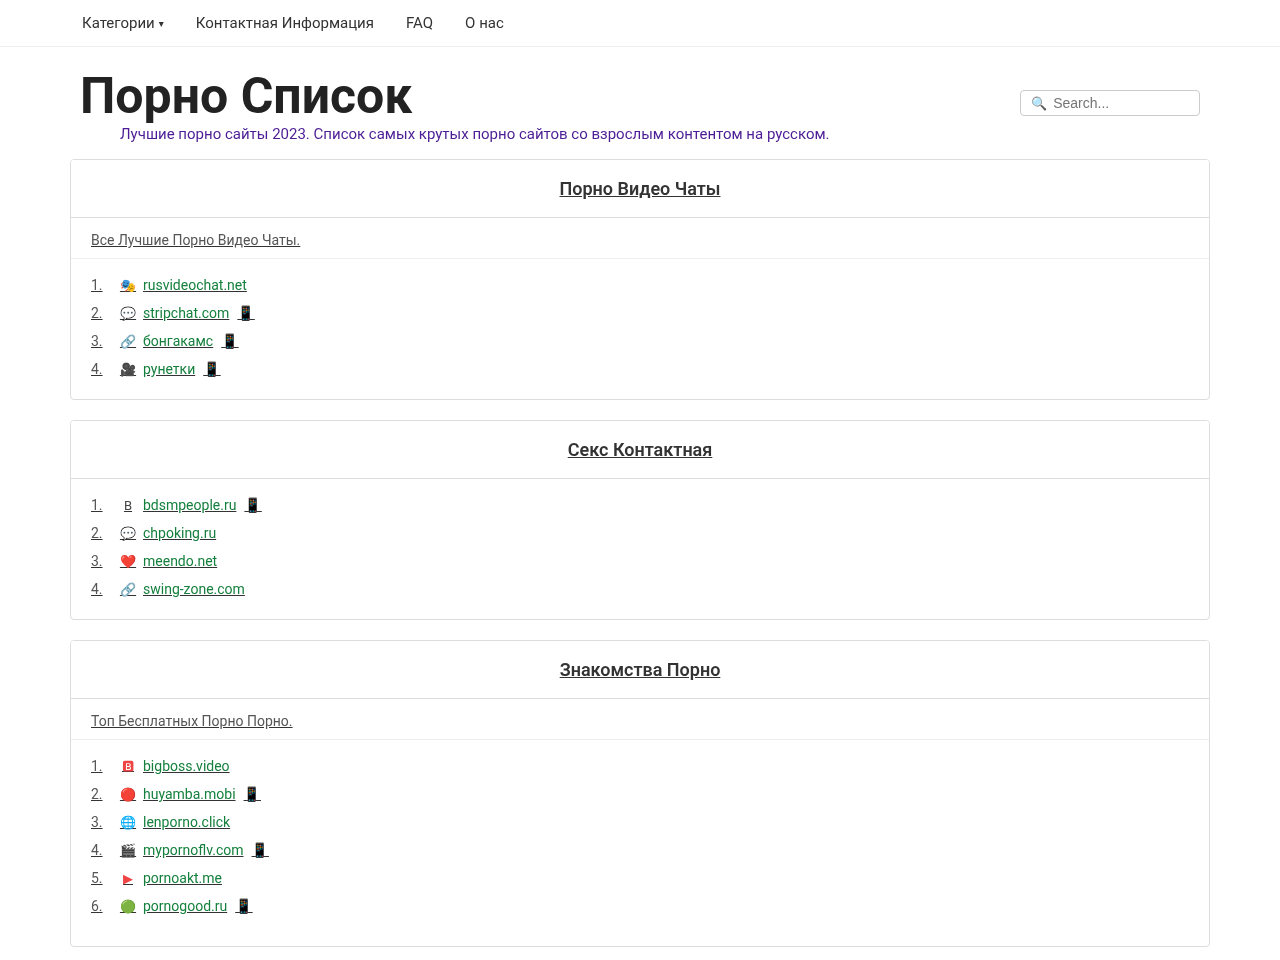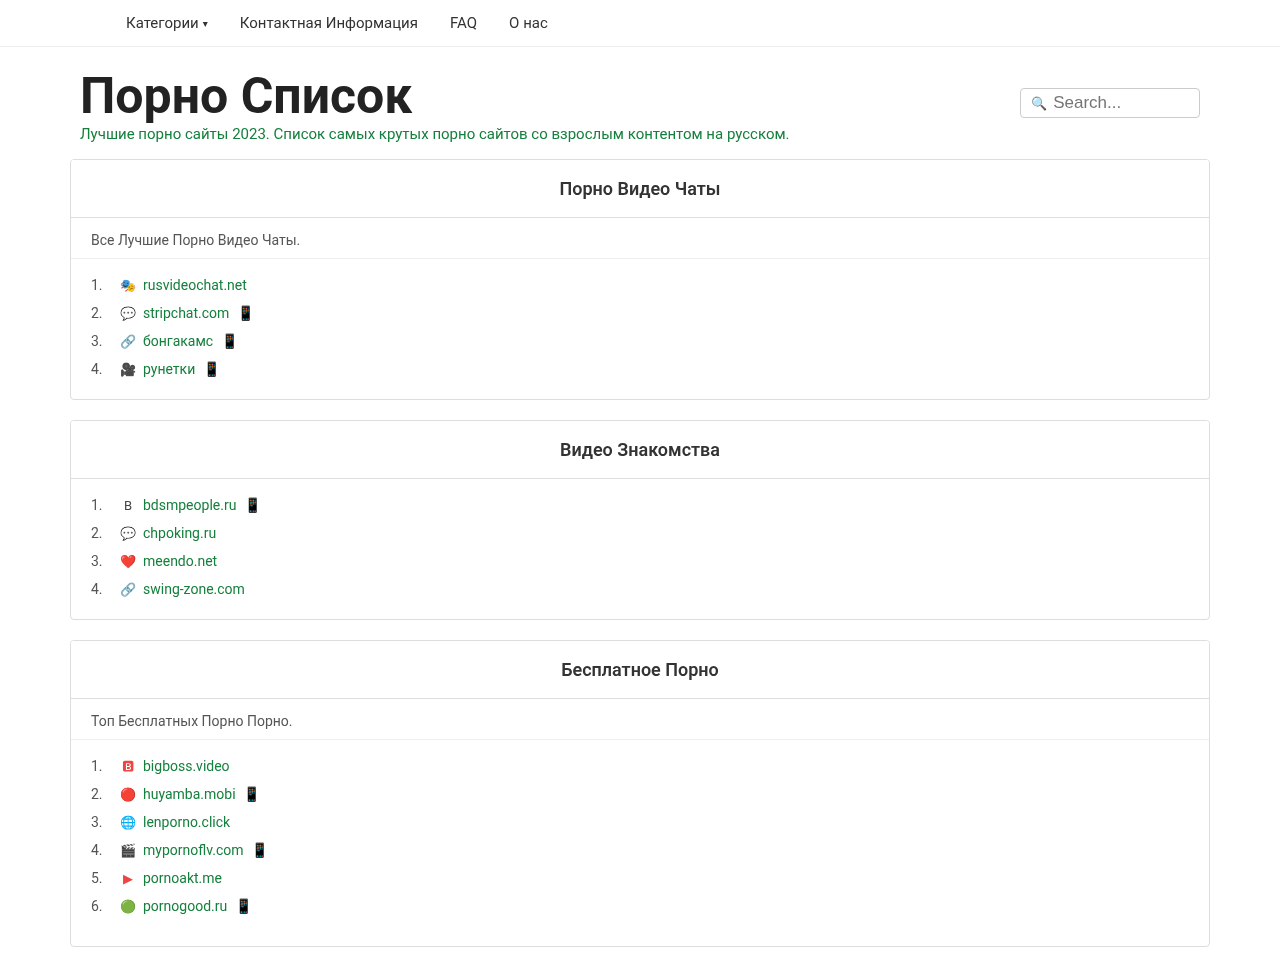--- a/index.html
+++ b/index.html
@@ -5,21 +5,21 @@
     * { box-sizing: border-box; margin: 0; padding: 0; }
     body {
       font-family: -apple-system, BlinkMacSystemFont, "Segoe UI", Roboto, sans-serif;
       font-size: 14px;
       color: #333;
       background: #fff;
     }
     nav {
       display: flex;
       align-items: flex-end;
-      padding: 8px 112px;
+      padding: 8px 68px;
       border-bottom: 1px solid #eee;
       gap: 4px;
     }
     .nav-item {
       padding: 6px 14px;
       cursor: pointer;
       border-radius: 4px;
       font-size: 15px;
       color: #333;
       display: flex;
@@ -33,21 +33,22 @@
       position: relative;
     }
     .page-title {
       font-size: 50px;
       font-weight: bold;
       color: #222;
       margin-bottom: 0;
     }
     .page-subtitle {
       font-size: 15px;
-      color: #15803d;
+      color: #4c1d95;
+      margin-left: 40px;
     }
     .search-box {
       position: absolute;
       right: 80px;
       top: 50%;
       transform: translateY(-50%);
       display: flex;
       align-items: center;
       border: 1px solid #ccc;
       border-radius: 4px;
@@ -56,34 +57,35 @@
       width: 180px;
     }
     .search-icon-span {
       color: #999;
       margin-right: 6px;
       font-size: 13px;
     }
     .search-input {
       border: none;
       outline: none;
-      font-size: 17px;
+      font-size: 14px;
       width: 130px;
       color: #737373;
     }
 
     .main-content {
       padding: 0 70px;
     }
 
     .section {
       border: 1px solid #ddd;
       border-radius: 4px;
       margin-bottom: 20px;
       overflow: hidden;
+      text-decoration: underline;
     }
     .section-header {
       text-align: center;
       padding: 18px;
       font-size: 18px;
       font-weight: 600;
       color: #333;
       border-bottom: 1px solid #ddd;
       background: #fff;
     }
@@ -181,21 +183,21 @@
         </li>
         <li>
           <span class="list-num">4.</span>
           <span class="site-icon favicon-purple">🎥</span>
           <span class="site-link">рунетки</span>
           <span class="mobile-icon">📱</span>
         </li>
       </ul>
     </div>
     <div class="section">
-      <div class="section-header">Видео Знакомства</div>
+      <div class="section-header">Секс Контактная</div>
       <ul class="section-list">
         <li>
           <span class="list-num">1.</span>
           <span class="site-icon favicon-dark">B</span>
           <span class="site-link">bdsmpeople.ru</span>
           <span class="mobile-icon">📱</span>
         </li>
         <li>
           <span class="list-num">2.</span>
           <span class="site-icon favicon-pink">💬</span>
@@ -207,21 +209,21 @@
           <span class="site-link">meendo.net</span>
         </li>
         <li>
           <span class="list-num">4.</span>
           <span class="site-icon favicon-green">🔗</span>
           <span class="site-link">swing-zone.com</span>
         </li>
       </ul>
     </div>
     <div class="section">
-      <div class="section-header">Бесплатное Порно</div>
+      <div class="section-header">Знакомства Порно</div>
       <div class="section-subtitle">Топ Бесплатных Порно Порно.</div>
       <ul class="section-list">
         <li>
           <span class="list-num">1.</span>
           <span class="site-icon favicon-red">🅱</span>
           <span class="site-link">bigboss.video</span>
         </li>
         <li>
           <span class="list-num">2.</span>
           <span class="site-icon favicon-red">🔴</span>

